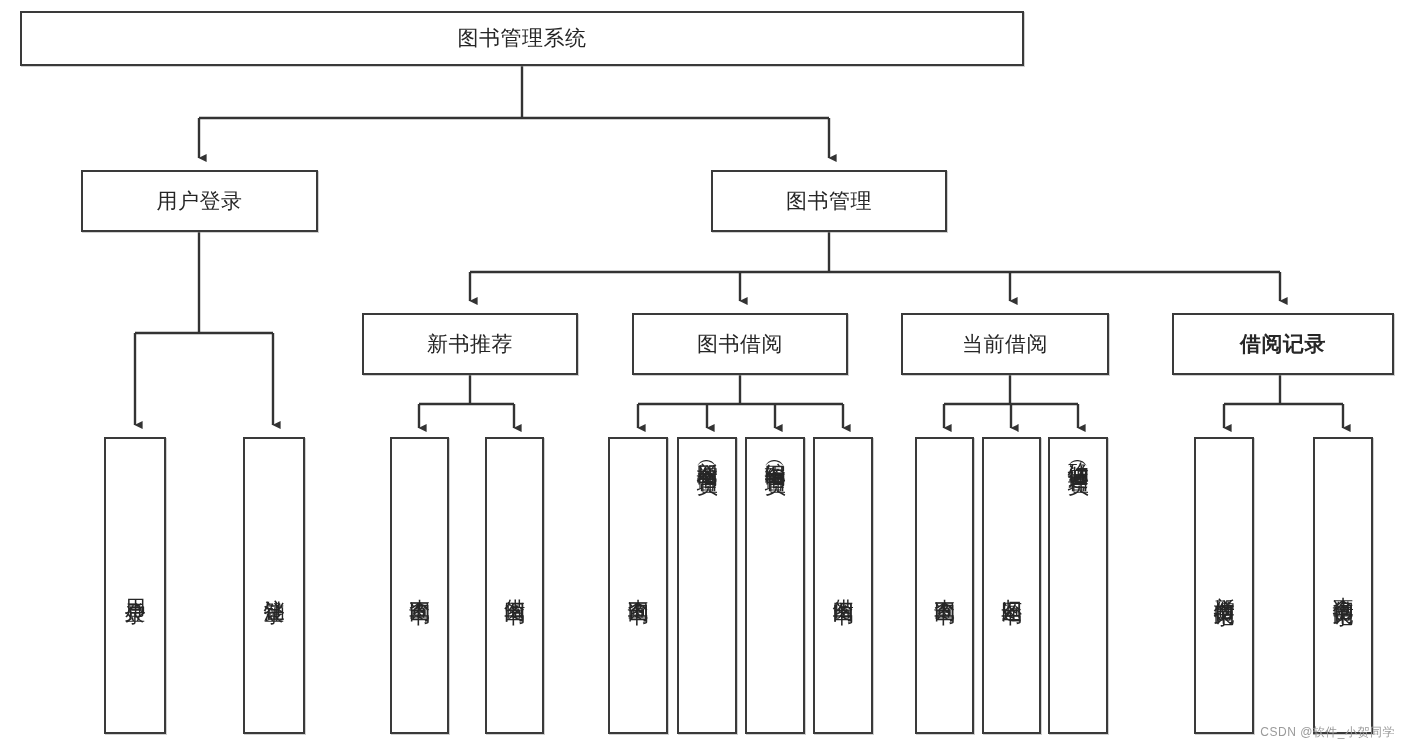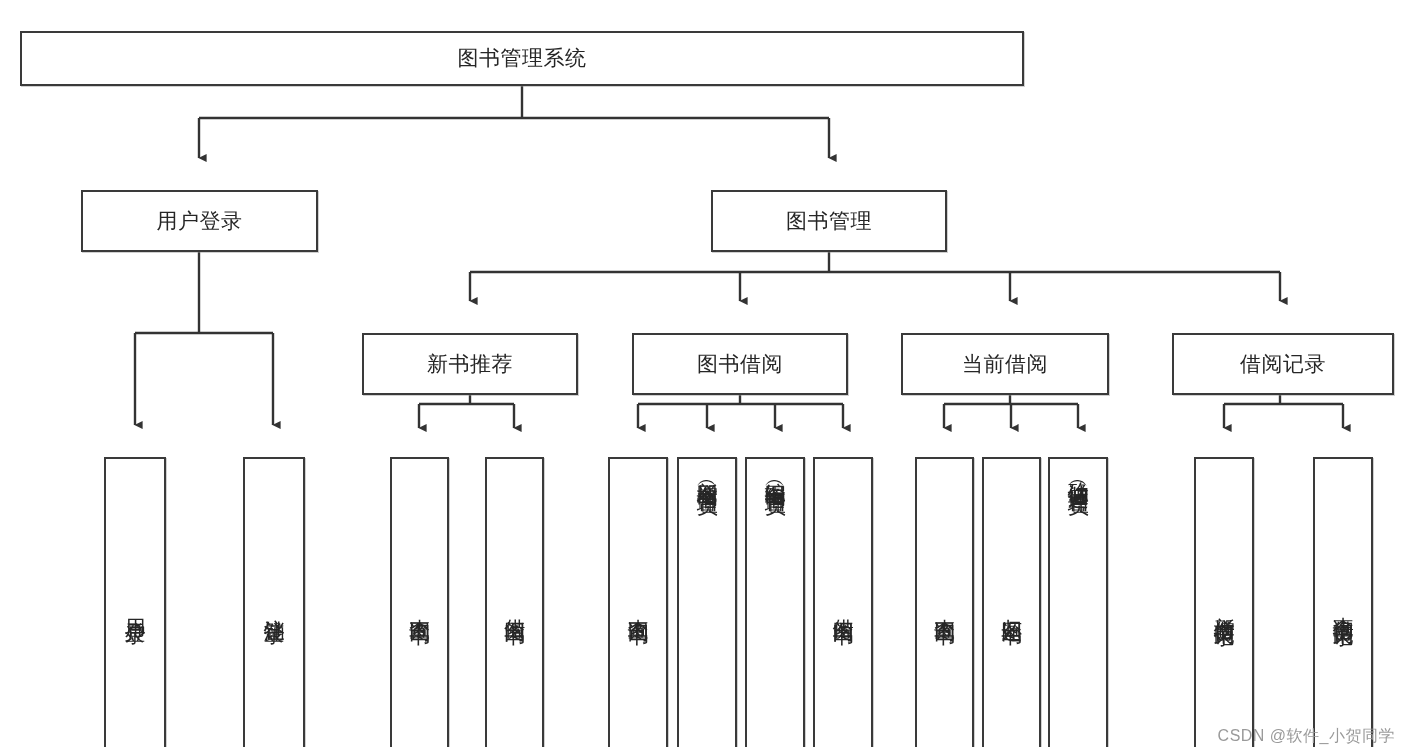--- a/index.html
+++ b/index.html
@@ -28,21 +28,20 @@
   }
   .node {
     position: absolute;
     box-sizing: border-box;
     background: #ffffff;
     border: 2.5px solid #3a3a3a;
     display: flex;
     align-items: center;
     justify-content: center;
     box-shadow: 1px 1px 0 rgba(150,150,150,0.45);
-    margin-top: 20px;
   }
   .node-label {
     font-size: 21px;
     line-height: 1.15;
     letter-spacing: 0.5px;
     color: #262626;
     white-space: nowrap;
   }
   .node.leaf {
     align-items: flex-start;
@@ -57,22 +56,22 @@
     letter-spacing: 2px;
     white-space: nowrap;
   }
   .node.leaf.leaf-center {
     align-items: center;
     padding-top: 0;
   }
   .watermark {
     position: absolute;
     right: 10px;
-    bottom: 0;
-    font-size: 16px;
+    bottom: 6px;
+    font-size: 12px;
     color: #9a9a9a;
     letter-spacing: 0.5px;
     white-space: nowrap;
   }
 </style>
 </head>
 <body>
 
 <div id="canvas">
 
@@ -139,21 +138,21 @@
 
   <div class="node" style="left:632px; top:313px; width:216px; height:62px;">
     <span class="node-label">图书借阅</span>
   </div>
   <div class="node" style="left:362px; top:313px; width:216px; height:62px;">
     <span class="node-label">新书推荐</span>
   </div>
   <div class="node" style="left:901px; top:313px; width:208px; height:62px;">
     <span class="node-label">当前借阅</span>
   </div>
-  <div class="node" style="left:1172px; top:313px; width:222px; height:62px;">
+  <div class="node" style="left:1172px; top:313px; width:222px; height:62px;font-weight:bold;">
     <span class="node-label">借阅记录</span>
   </div>
 
   <div class="node leaf leaf-center" style="left:104px; top:437px; width:62px; height:297px;">
     <span class="node-label">用户登录</span>
   </div>
   <div class="node leaf leaf-center" style="left:243px; top:437px; width:62px; height:297px;">
     <span class="node-label">注销登录</span>
   </div>
 

